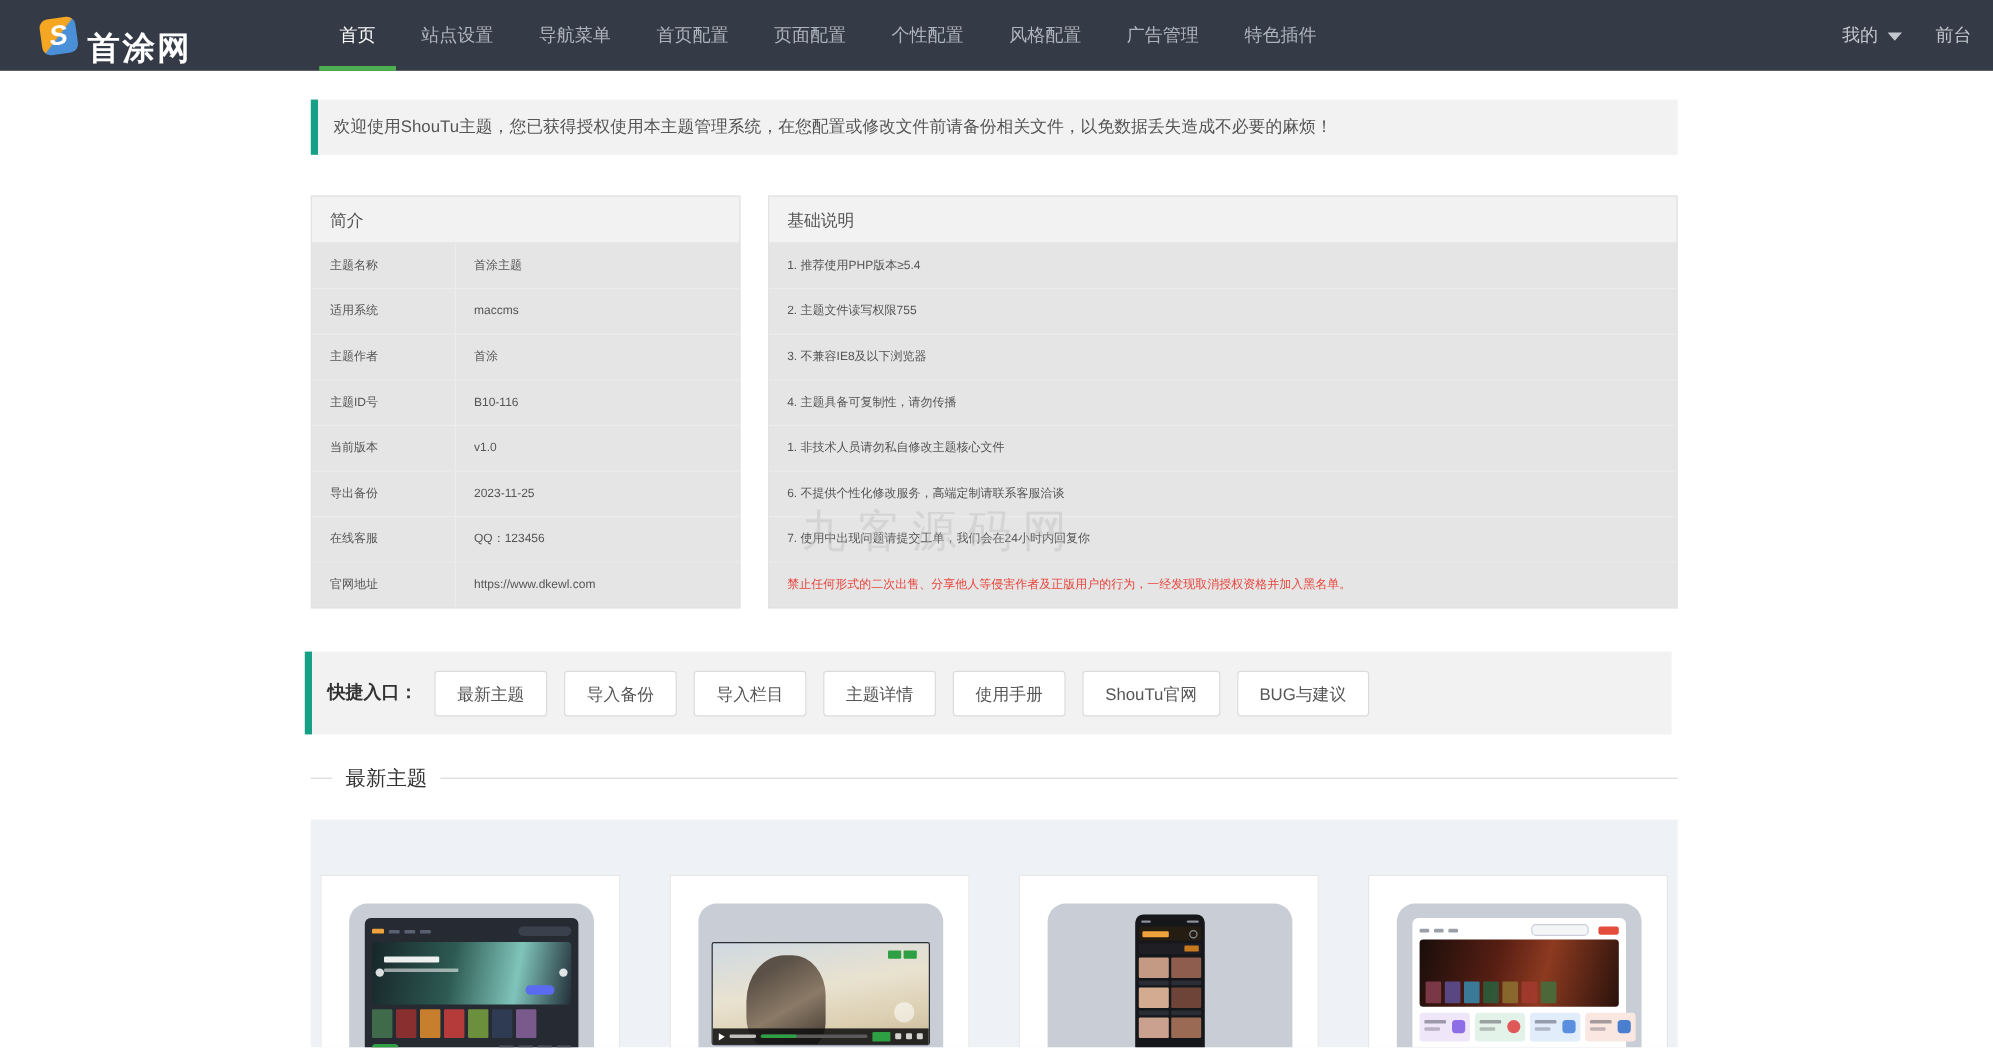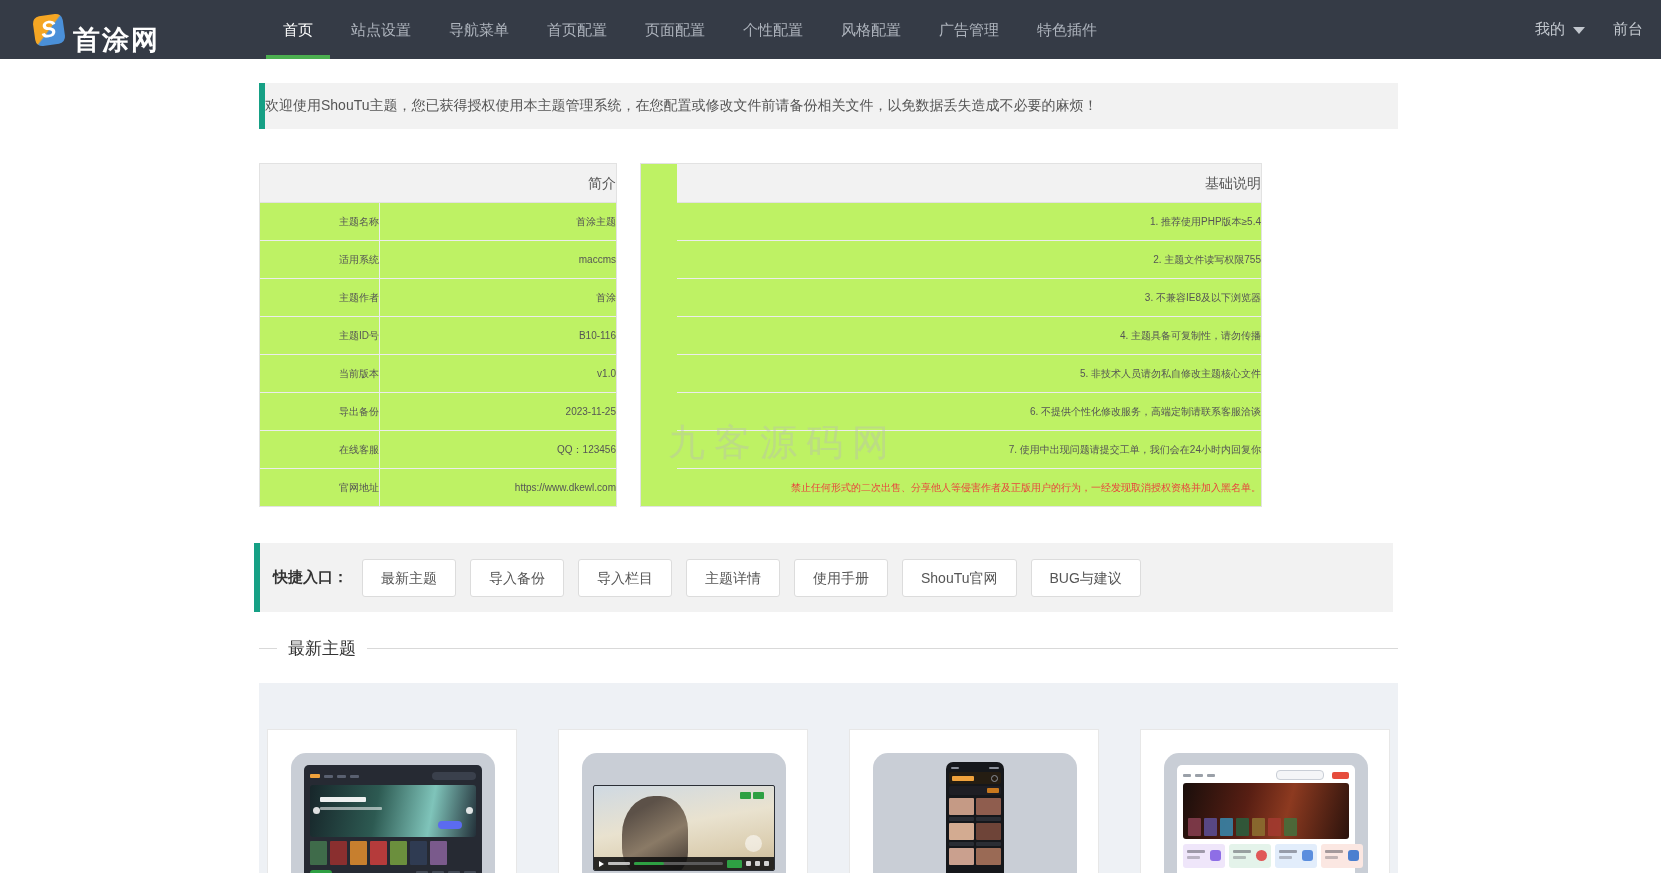--- a/index.html
+++ b/index.html
@@ -19,31 +19,31 @@
   .nav-item.active{color:#ffffff;}
   .nav-item.active::after{content:"";position:absolute;left:0;right:0;bottom:0;height:4px;background:#4caf50;}
   .nav-right{margin-left:auto;display:flex;align-items:center;padding-right:18px;}
   .nav-right .nav-link{color:#c2c7ce;font-size:15px;cursor:pointer;white-space:nowrap;}
   .caret{width:0;height:0;border-left:6px solid transparent;border-right:6px solid transparent;border-top:7px solid #c2c7ce;margin:2px 0 0 8px;}
   .nav-sep{width:28px;}
 
   
   .alert{position:absolute;left:259px;top:83px;width:1139px;height:46px;box-sizing:border-box;
     background:#f2f2f2;border-left:6px solid #16a085;display:flex;align-items:center;}
-  .alert-text{font-size:14px;color:#555;}
-
-  .tbl{position:absolute;background:#bef264;border:1px solid #e2e2e2;box-sizing:border-box;text-align:right;}
+  .alert-text{font-size:14px;color:#555;padding-left:13px;}
+
+  .tbl{position:absolute;background:#e5e5e5;border:1px solid #e2e2e2;box-sizing:border-box;}
   .tbl-head{height:38px;line-height:38px;background:#f2f2f2;border-bottom:1px solid #e2e2e2;font-size:14px;color:#555;padding-left:15px;}
   .tbl-row{height:37px;line-height:37px;border-bottom:1px solid #ececec;display:flex;font-size:10px;color:#555;}
-  .tbl-row:last-child{border-bottom:none;gap:46px;}
+  .tbl-row:last-child{border-bottom:none;}
   .cell-label{width:120px;box-sizing:border-box;padding-left:15px;border-right:1px solid #ececec;flex:0 0 auto;}
   .cell-value{padding-left:15px;flex:1;}
   .cell-single{padding-left:15px;flex:1;}
   .tbl-intro{left:259px;top:163px;width:358px;}
-  .tbl-inst{left:640px;top:163px;width:622px;padding-left:36px;}
+  .tbl-inst{left:640px;top:163px;width:758px;}
   .warning-text{color:#e8453c;}
 
   .quick{position:absolute;left:254px;top:543px;width:1139px;height:69px;box-sizing:border-box;
     background:#f2f2f2;border-left:6px solid #16a085;display:flex;align-items:center;}
   .quick-label{font-size:15px;font-weight:bold;color:#333;margin-left:13px;}
   .qbtn{height:38px;line-height:36px;box-sizing:border-box;background:#fff;border:1px solid #dcdcdc;border-radius:3px;
     padding:0 18px;margin-left:14px;font-size:14px;color:#555;cursor:pointer;white-space:nowrap;}
 
   .sec-title{position:absolute;left:259px;top:636px;width:1139px;height:24px;display:flex;align-items:center;}
   .sec-line-l{width:18px;height:1px;background:#d9d9d9;}
@@ -197,21 +197,21 @@
     <div class="tbl-row">
       <div class="cell-single">2. 主题文件读写权限755</div>
     </div>
     <div class="tbl-row">
       <div class="cell-single">3. 不兼容IE8及以下浏览器</div>
     </div>
     <div class="tbl-row">
       <div class="cell-single">4. 主题具备可复制性，请勿传播</div>
     </div>
     <div class="tbl-row">
-      <div class="cell-single">5. 非技术人员请勿私自修改主题核心文件</div>
+      <div class="cell-single">1. 非技术人员请勿私自修改主题核心文件</div>
     </div>
     <div class="tbl-row">
       <div class="cell-single">6. 不提供个性化修改服务，高端定制请联系客服洽谈</div>
     </div>
     <div class="tbl-row">
       <div class="cell-single">7. 使用中出现问题请提交工单，我们会在24小时内回复你</div>
     </div>
     <div class="tbl-row">
       <div class="cell-single warning-text">禁止任何形式的二次出售、分享他人等侵害作者及正版用户的行为，一经发现取消授权资格并加入黑名单。</div>
     </div>

